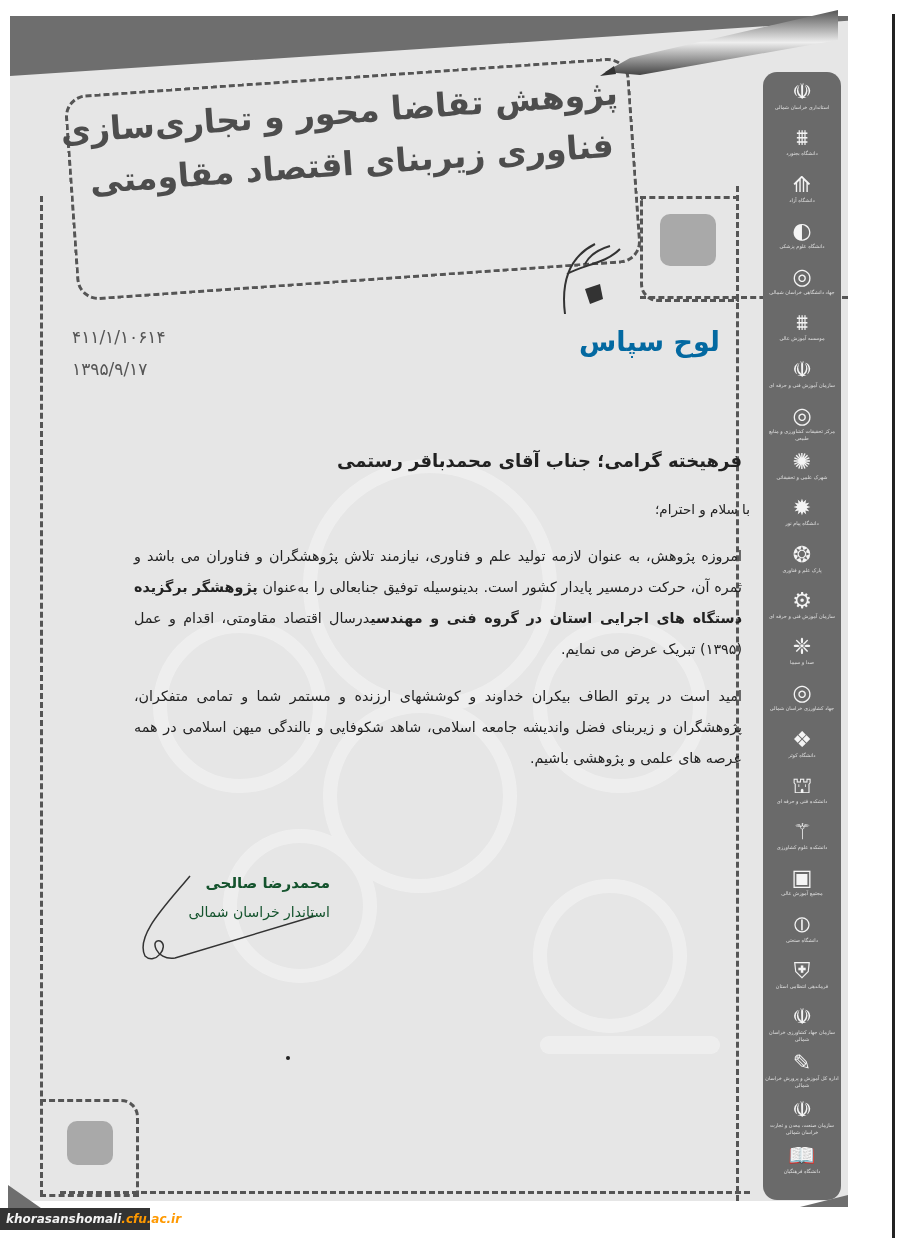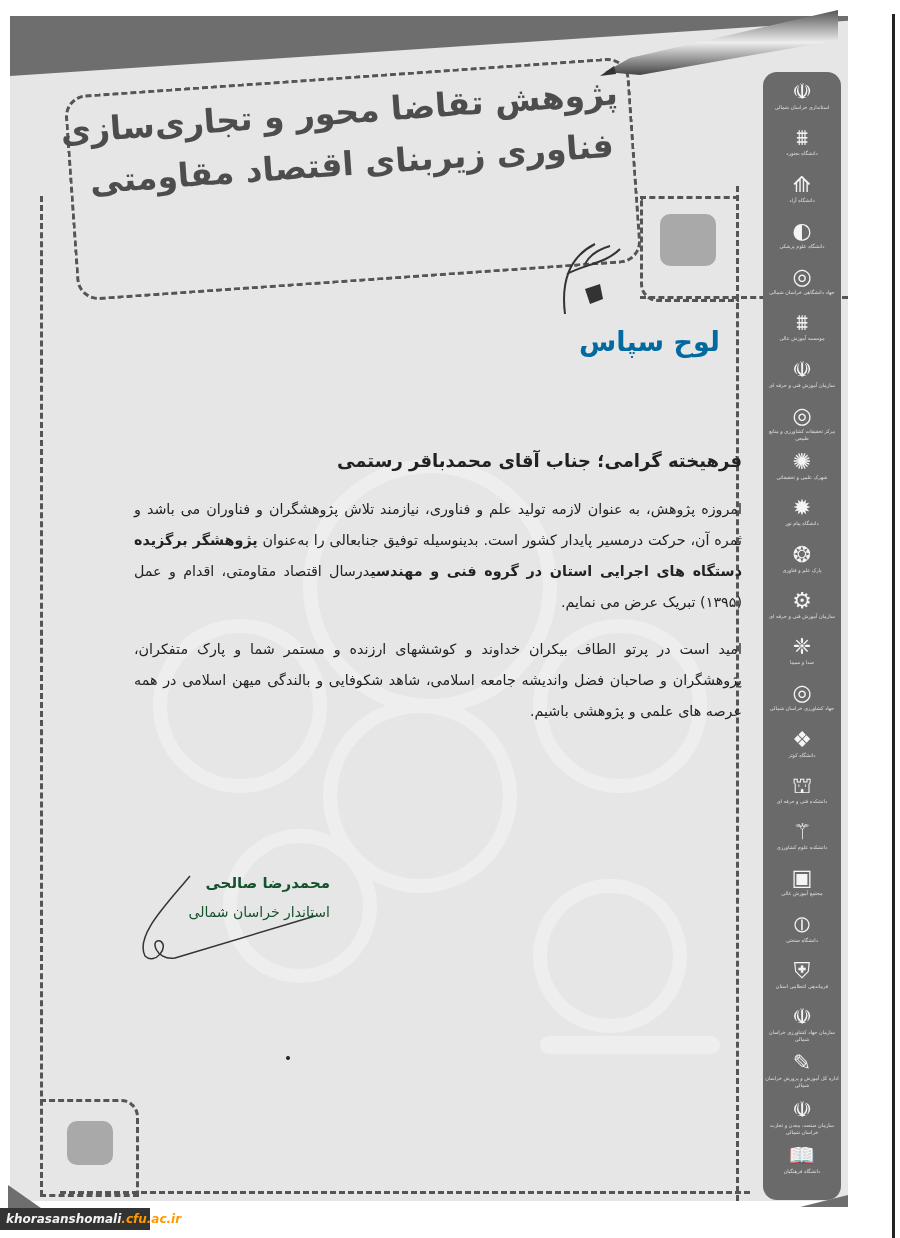--- a/index.html
+++ b/index.html
@@ -73,25 +73,30 @@
   <div class="gray-square" style="left:650px;top:198px;width:56px;height:52px;"></div>
   <div class="gray-square" style="left:57px;top:1105px;width:46px;height:44px;"></div>
 
   <svg class="bismillah" viewBox="0 0 70 90">
     <path d="M10 80 C5 40,20 20,40 10 M12 40 C30 30,50 30,65 15 M30 30 C35 20,45 15,55 12" stroke="#333" stroke-width="2" fill="none"></path>
     <polygon points="30,55 45,50 48,65 35,70" fill="#333"></polygon>
   </svg>
 
   <div class="lowh">لوح سپاس</div>
 
+  <div class="ref">
+    <div>۴۱۱/۱/۱۰۶۱۴</div>
+    <div>۱۳۹۵/۹/۱۷</div>
+  </div>
 
   <div class="body-text">
     <p class="greeting">فرهیخته گرامی؛ جناب آقای محمدباقر رستمی</p>
+    <p class="salam">با سلام و احترام؛</p>
     <p><span>امروزه پژوهش، به عنوان لازمه تولید علم و فناوری، نیازمند تلاش پژوهشگران و فناوران می باشد و ثمره آن، حرکت درمسیر پایدار کشور است. بدینوسیله توفیق جنابعالی را به‌عنوان </span><b>پژوهشگر برگزیده دستگاه های اجرایی استان در گروه فنی و مهندسی</b><span>درسال اقتصاد مقاومتی، اقدام و عمل (۱۳۹۵) تبریک عرض می نمایم.</span></p>
-    <p>امید است در پرتو الطاف بیکران خداوند و کوششهای ارزنده و مستمر شما و پارک متفکران، پژوهشگران و صاحبان فضل واندیشه جامعه اسلامی، شاهد شکوفایی و بالندگی میهن اسلامی در همه عرصه های علمی و پژوهشی باشیم.</p>
+    <p>امید است در پرتو الطاف بیکران خداوند و کوششهای ارزنده و مستمر شما و تمامی متفکران، پژوهشگران و زیربنای فضل واندیشه جامعه اسلامی، شاهد شکوفایی و بالندگی میهن اسلامی در همه عرصه های علمی و پژوهشی باشیم.</p>
   </div>
 
   <svg class="sig-scrawl" viewBox="0 0 200 110">
     <path d="M65 10 C40 40,10 70,20 90 C30 100,45 80,35 75 C25 72,30 95,50 92 L190 50" stroke="#333" stroke-width="1.5" fill="none"></path>
   </svg>
   <div class="sig">
     <div class="name">محمدرضا صالحی</div>
     <div class="role">استاندار خراسان شمالی</div>
   </div>
 

